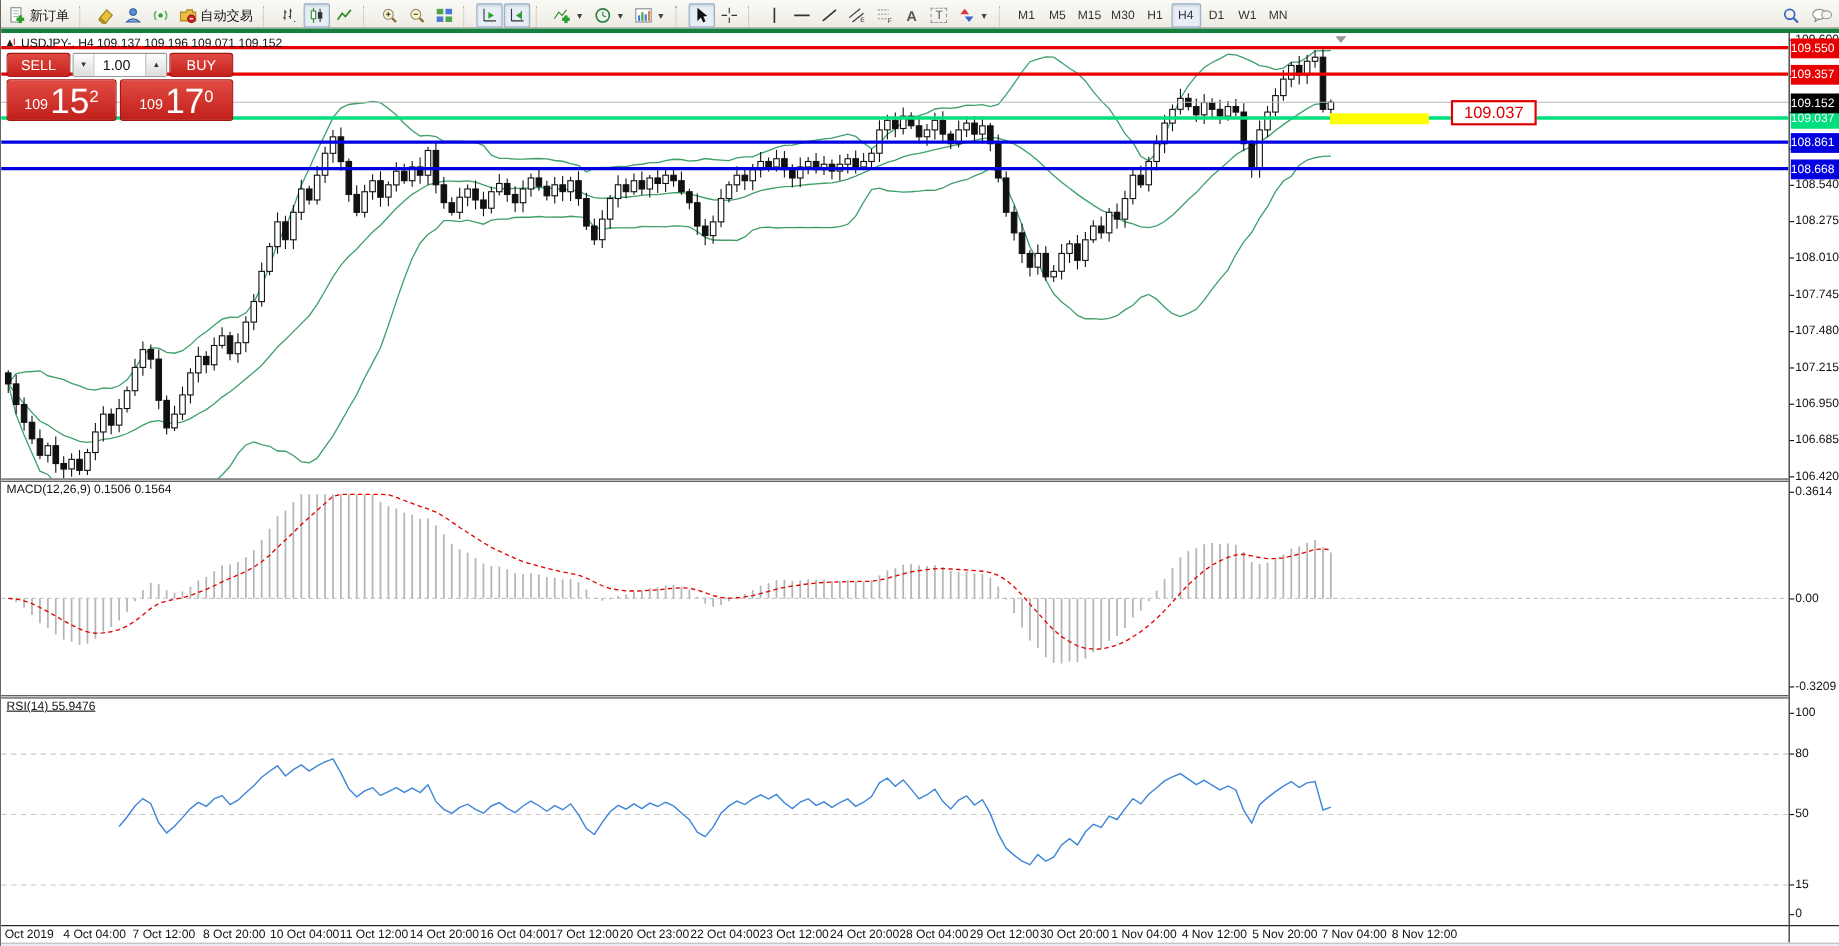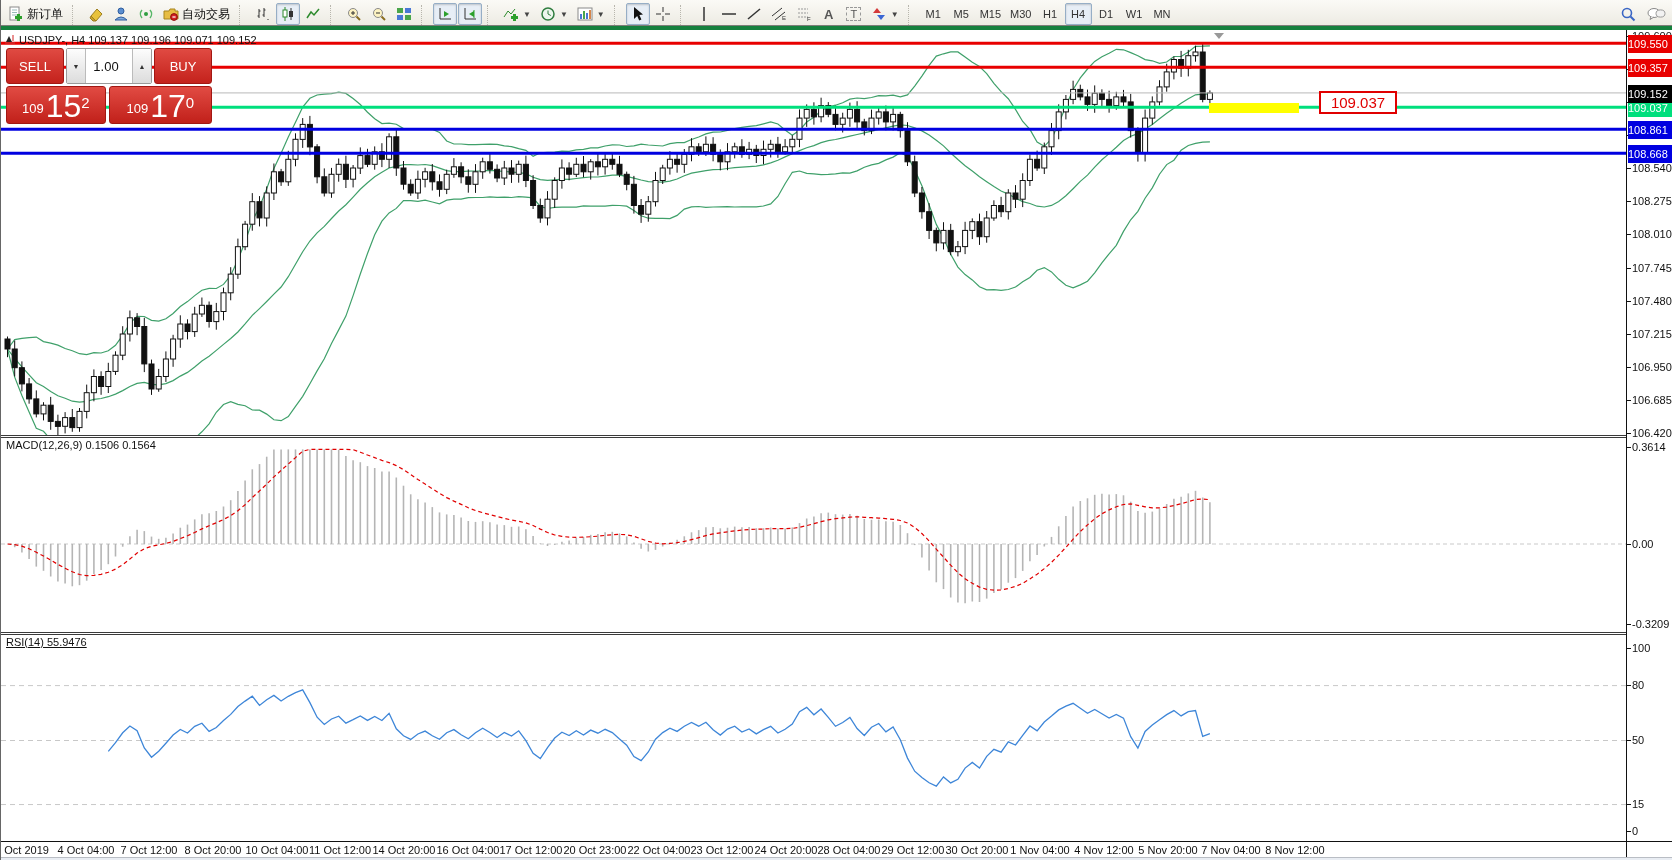--- a/index.html
+++ b/index.html
@@ -30,21 +30,21 @@
   .plabel{position:absolute;left:1px;width:58px;font-size:11px;color:#fff;text-align:left;padding:3px 0;white-space:nowrap;}
   .symbol-title{position:absolute;left:4px;top:3px;font-size:11px;color:#111;display:flex;align-items:center;gap:3px;}
   .panel-label{position:absolute;left:5px;font-size:11px;color:#111;}
   .time-axis{position:absolute;left:0;top:811px;width:1625px;height:16px;background:#fff;border-top:1px solid #111;overflow:hidden;}
   .tlabel{position:absolute;top:2px;font-size:11px;color:#111;white-space:nowrap;transform:translateX(-50%);}
   .bottom-strip{position:absolute;left:0;top:827px;width:1672px;height:7px;background:#e9edf3;border-top:1px solid #b9bdc4;}
   .axis-corner{position:absolute;left:1625px;top:811px;width:47px;height:16px;background:#fff;border-top:1px solid #111;border-left:1px solid #111;box-sizing:border-box;}
   .shift-marker{position:absolute;left:1213px;top:3px;width:0;height:0;border-left:5px solid transparent;border-right:5px solid transparent;border-top:6px solid #999;}
   
   .one-click{position:absolute;left:5px;top:18px;width:206px;}
-  .oc-row{display:flex;height:36px;}
+  .oc-row{display:flex;height:22px;}
   .oc-btn{background:linear-gradient(#e04a42,#c4221c);color:#fff;font-size:13px;border:1px solid #a21713;border-radius:3px;
           display:flex;align-items:center;justify-content:center;}
   .oc-sell{width:56px;}
   .oc-buy{width:56px;margin-left:2px;}
   .oc-stepper{display:flex;flex:1;margin-left:2px;border:1px solid #9a9a9a;border-radius:2px;overflow:hidden;background:#fff;}
   .oc-step{width:18px;background:linear-gradient(#fdfdfd,#dcdcdc);border:0;font-size:7px;color:#333;display:flex;align-items:center;justify-content:center;}
   .oc-step.left{border-right:1px solid #bbb;}
   .oc-step.right{border-left:1px solid #bbb;}
   .oc-vol{flex:1;border:0;text-align:center;font-size:13px;padding:0 6px 0 0;outline:none;color:#111;min-width:10px;}
   .oc-prices{display:flex;margin-top:2px;}

